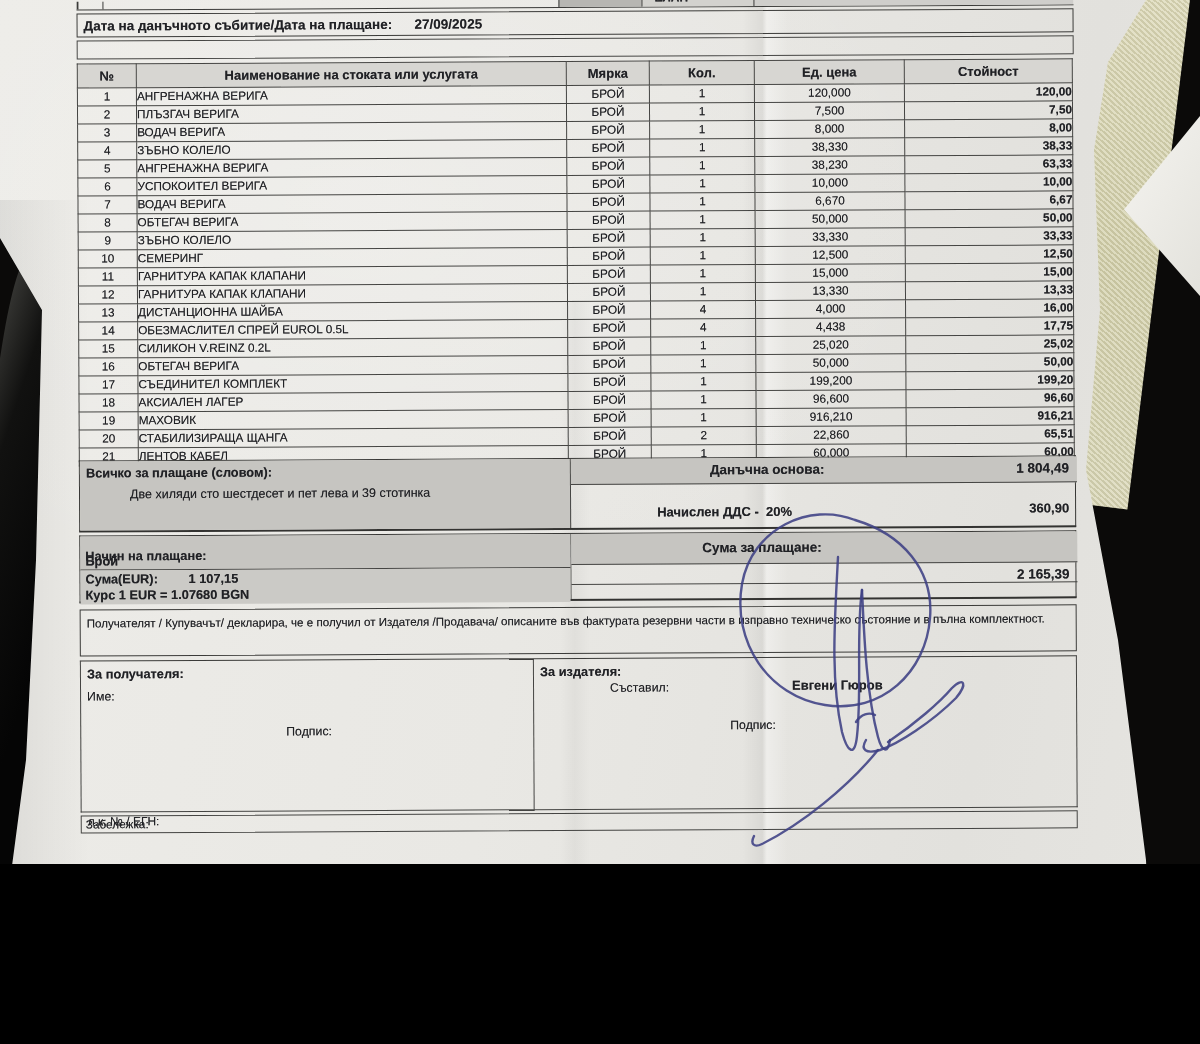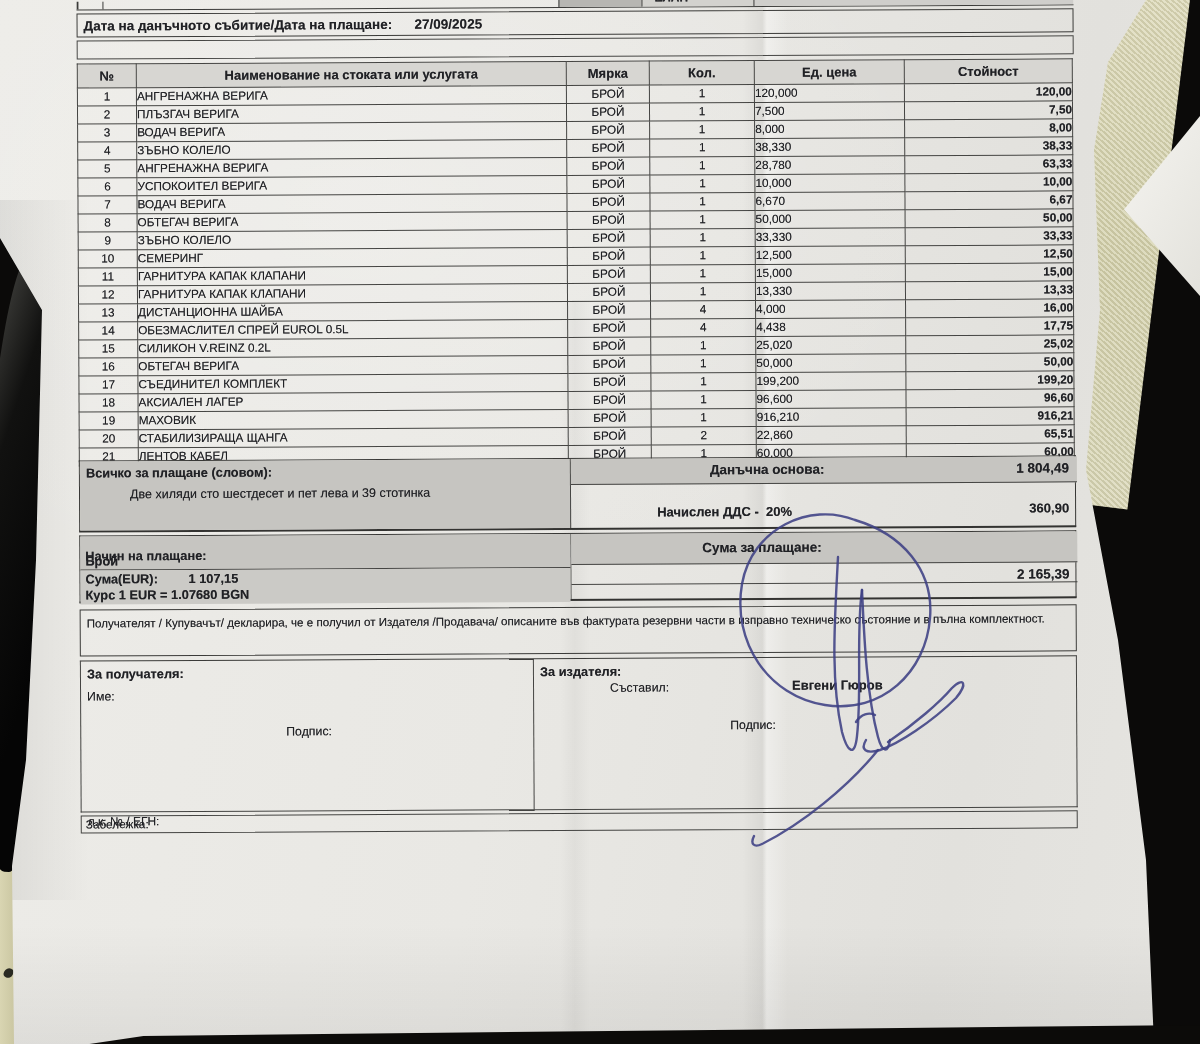--- a/index.html
+++ b/index.html
@@ -1,16 +1,16 @@
 <!DOCTYPE html>
 <html><head>
 <meta charset="utf-8">
 <style>
   html,body{margin:0;padding:0;background:#000;}
-  .scene{position:relative;width:1200px;height:1044px;background:#0b0a09;overflow:hidden;
+  .scene{position:relative;width:1200px;height:864px;background:#0b0a09;overflow:hidden;
          font-family:"Liberation Sans",sans-serif;}
   .scene *{box-sizing:border-box;}
 
   
   .bg-strip-right{position:absolute;left:1072px;top:-24px;width:88px;height:530px;
     background:
       repeating-linear-gradient(35deg, rgba(255,255,255,.25) 0 2px, rgba(0,0,0,.06) 2px 4px),
       linear-gradient(180deg,#dcd8b6 0%,#d2cfa9 55%,#d8d5b4 100%);
     transform:rotate(7deg);}
   .bg-corner-sheet{position:absolute;left:1124px;top:116px;width:76px;height:180px;
@@ -66,21 +66,21 @@
   .empty-row{left:0;top:39px;width:997px;height:19px;border:1px solid #464644;}
 
   table.items{position:absolute;left:0;top:62px;width:995px;border-collapse:collapse;table-layout:fixed;}
   table.items th,table.items td{border:1px solid #454543;overflow:hidden;white-space:nowrap;padding:0;}
   table.items th{height:24px;background:#d7d6d2;font-size:13px;font-weight:700;text-align:center;}
   table.items td{height:17.7px;font-size:11.8px;line-height:17px;}
   td.c0{text-align:center;font-size:11.5px;}
   td.c1{text-align:left;padding-left:6px;}
   td.c2{text-align:center;font-size:11.5px;}
   td.c3{text-align:center;}
-  td.c4{text-align:left;}
+  td.c4{text-align:center;}
   td.c5{text-align:right;padding-right:5px;font-weight:700;font-size:12px;}
 
   .totals{left:0;top:459px;width:997px;height:72px;border:1.5px solid #383836;border-bottom:2px solid #333331;}
   .tot-left{position:absolute;left:0;top:0;width:491px;height:100%;background:#c6c5c1;
     border-right:1px solid #454543;}
   .tot-left .l1{position:absolute;left:6px;top:4px;font-size:12.8px;font-weight:700;}
   .tot-left .l2{position:absolute;left:50px;top:26px;font-size:12.5px;}
   .tot-right{position:absolute;left:491px;top:0;width:506px;height:100%;}
   .tot-band1{position:absolute;left:0;top:0;width:100%;height:26px;background:#c6c5c1;
     border-bottom:1px solid #454543;font-size:13.5px;font-weight:700;line-height:24px;}
@@ -214,21 +214,21 @@
               <td class="c2">БРОЙ</td>
               <td class="c3">1</td>
               <td class="c4">38,330</td>
               <td class="c5">38,33</td>
             </tr>
             <tr>
               <td class="c0">5</td>
               <td class="c1">АНГРЕНАЖНА ВЕРИГА</td>
               <td class="c2">БРОЙ</td>
               <td class="c3">1</td>
-              <td class="c4">28,780</td>
+              <td class="c4">38,230</td>
               <td class="c5">63,33</td>
             </tr>
             <tr>
               <td class="c0">6</td>
               <td class="c1">УСПОКОИТЕЛ ВЕРИГА</td>
               <td class="c2">БРОЙ</td>
               <td class="c3">1</td>
               <td class="c4">10,000</td>
               <td class="c5">10,00</td>
             </tr>

